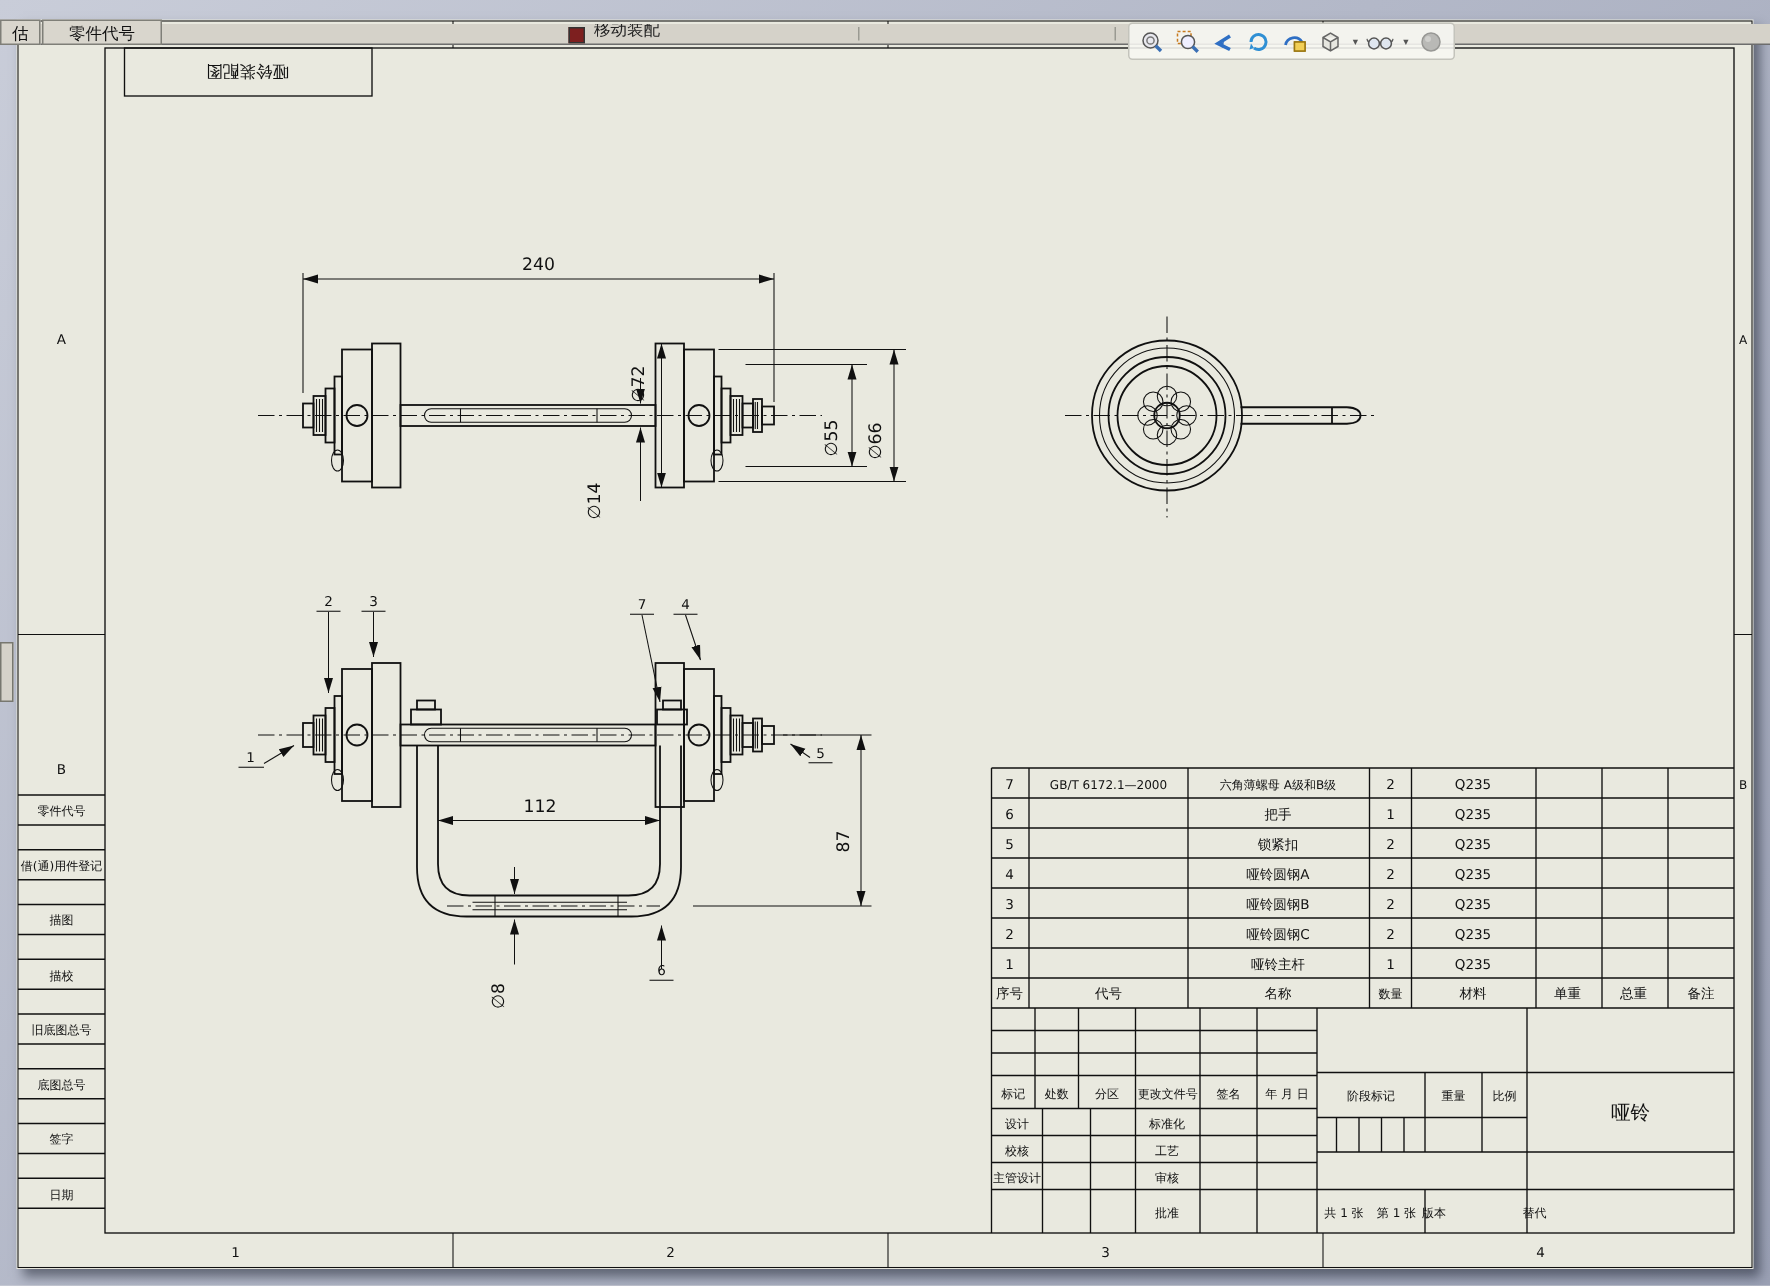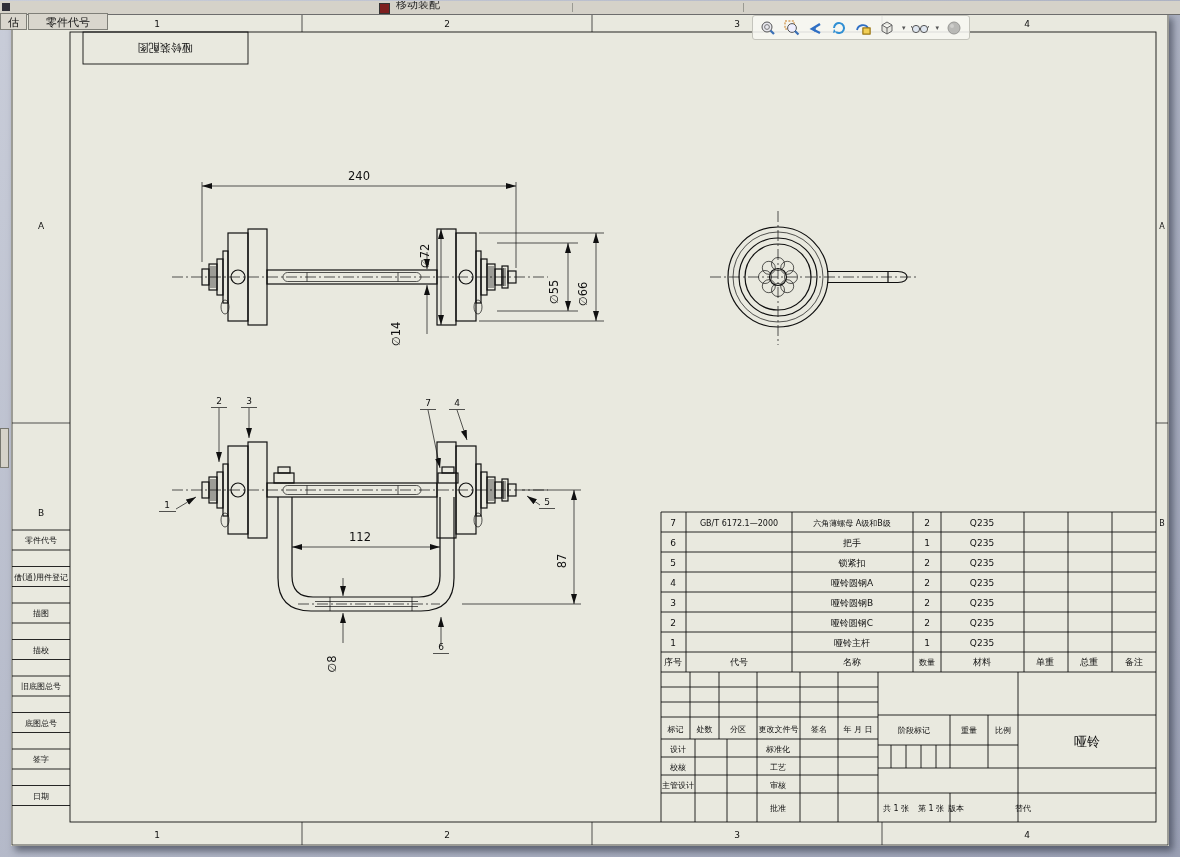--- a/index.html
+++ b/index.html
@@ -1,20 +1,20 @@
 <!DOCTYPE html>
 <html><head>
 <meta charset="utf-8">
 <style>
   html,body{margin:0;padding:0;width:1180px;height:857px;overflow:hidden;
     font-family:"DejaVu Sans",sans-serif;
     background:linear-gradient(135deg,#c9cdd9 0%,#b3b8c8 45%,#9ba1b5 100%);}
   #stage{position:relative;width:1180px;height:857px;}
   
-  .topstrip{position:absolute;left:0;top:1px;width:1180px;height:13px;background:#d5d2c9;
+  .topstrip{position:absolute;left:0;top:16px;width:1180px;height:13px;background:#d5d2c9;
     border-bottom:1px solid #6d6d6d;overflow:hidden;}
   .appsq{position:absolute;left:2px;top:2px;width:8px;height:8px;background:#2e2e38;}
   .mini-ico{position:absolute;left:379px;top:2px;width:9px;height:9px;background:#7d1f1f;border:1px solid #333;}
   .menu-frag{position:absolute;left:396px;top:-4px;font-size:11px;color:#222;}
   .vsep{position:absolute;top:2px;width:1px;height:9px;background:#9a9a92;}
   .tabs{position:absolute;left:0;top:13px;height:18px;}
   .tab{position:absolute;top:0;height:17px;background:#d9d6cd;border:1px solid #7f7f78;
     font-size:11px;color:#111;text-align:center;line-height:17px;box-sizing:border-box;}
   .sheet{position:absolute;left:11px;top:13px;width:1158px;height:833px;background:#e9e9df;
     box-shadow:4px 5px 7px rgba(20,25,40,.5);}

